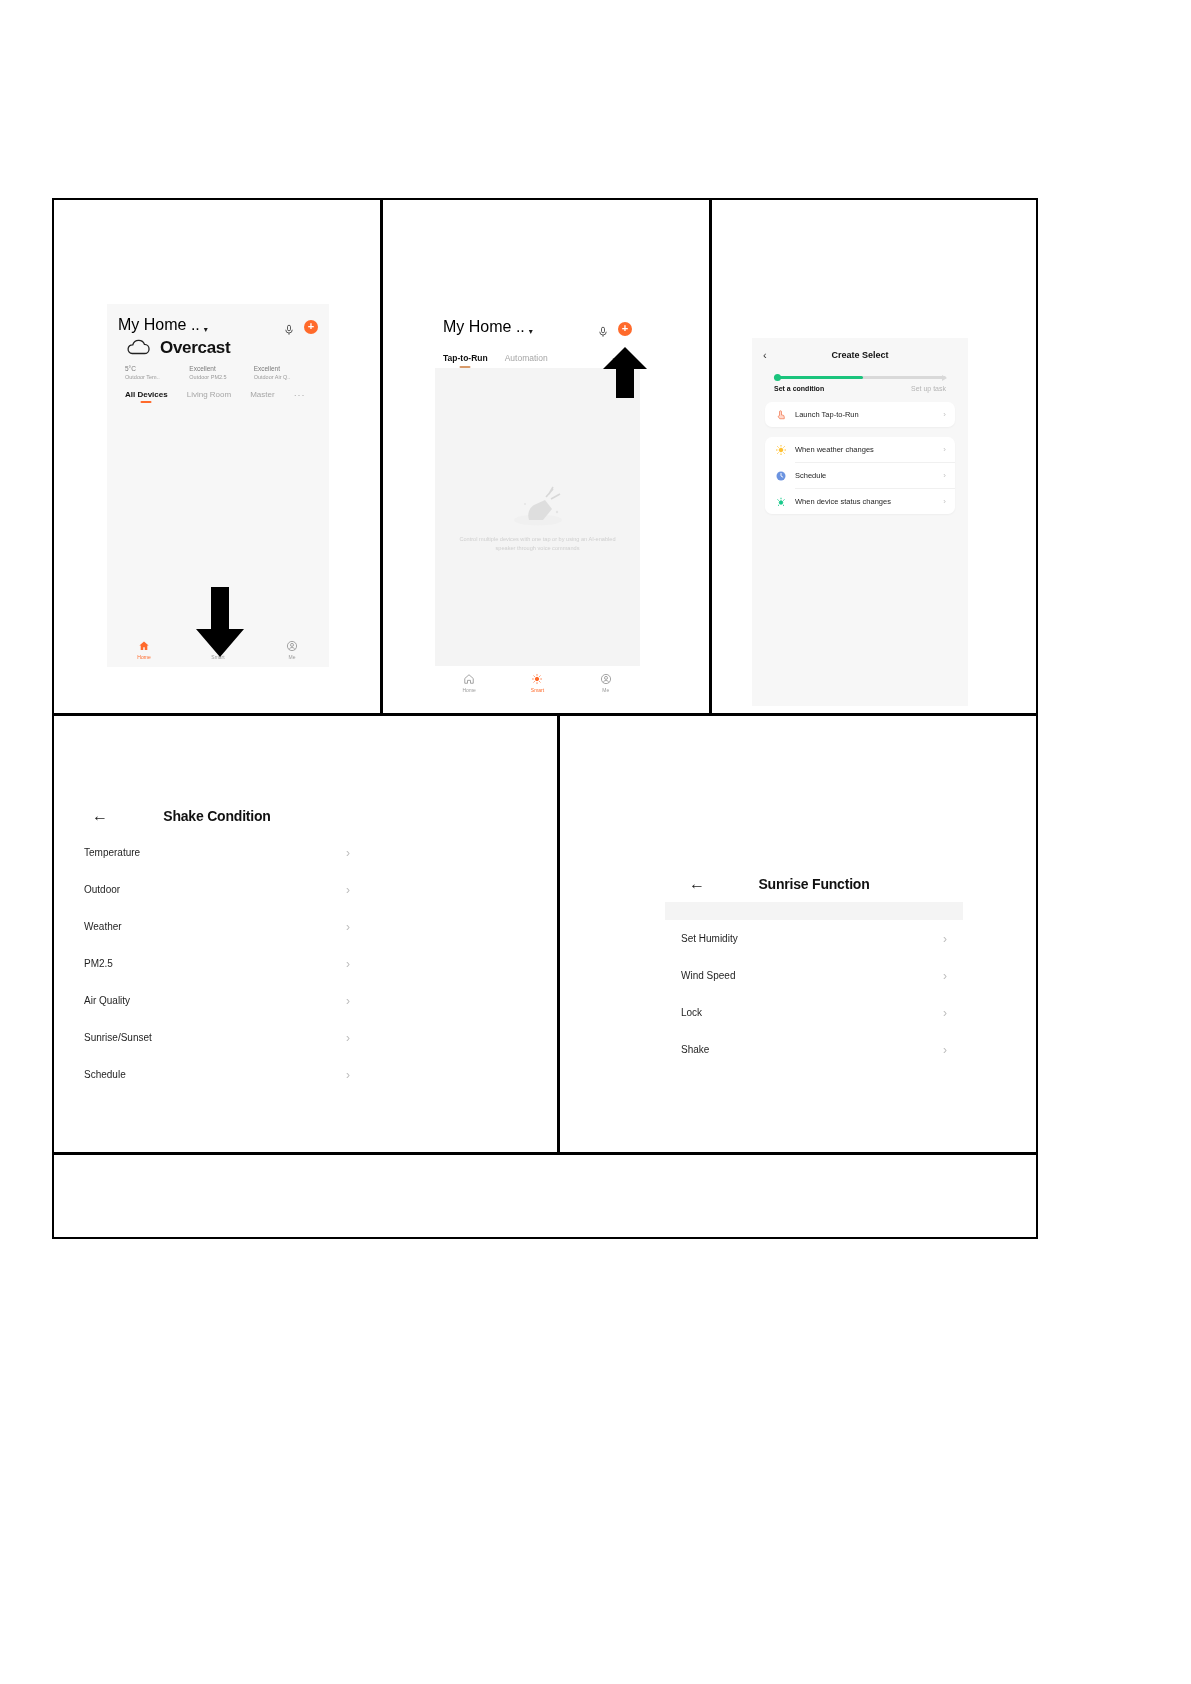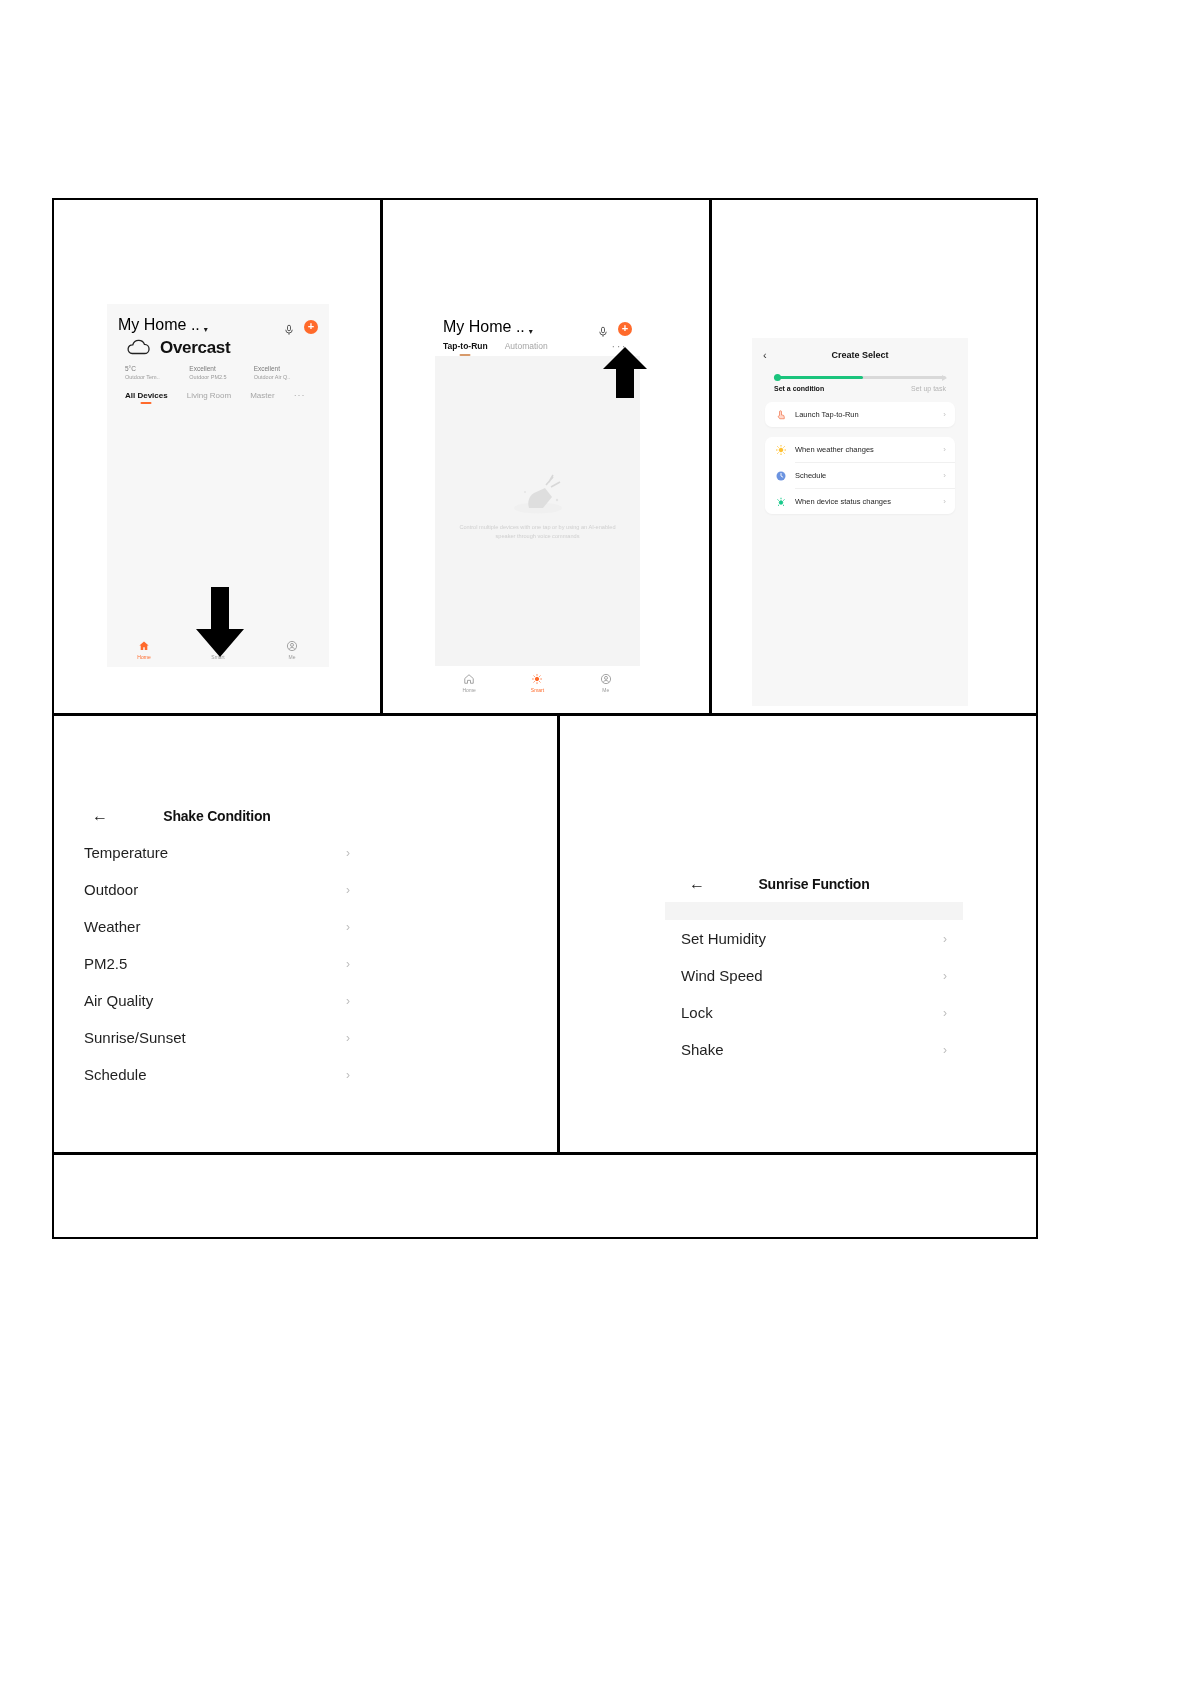--- a/index.html
+++ b/index.html
@@ -24,39 +24,39 @@
   
   .weatherrow{display:flex;align-items:flex-start;padding:4px 11px 0 18px;}
   .cloudicon{width:26px;height:18px;margin-right:9px;}
   .weathertitle{font-size:17px;font-weight:bold;color:#111;letter-spacing:-0.3px;}
   .metrics{display:flex;padding:6px 11px 0 18px;}
   .metric{width:72px;}
   .metric .v{font-size:6.5px;color:#7a7a7a;line-height:9px;}
   .metric .l{font-size:5.5px;color:#9a9a9a;line-height:8px;}
 
   
-  .devtabs{display:flex;align-items:center;padding:9px 11px 0 18px;gap:19px;}
+  .devtabs{display:flex;align-items:flex-start;padding:9px 11px 0 18px;gap:19px;}
   .devtab{font-size:8px;color:#a6a6a6;position:relative;padding-bottom:4px;}
   .devtab.active{color:#111;font-weight:bold;}
   .devtab.active:after{content:"";position:absolute;left:50%;transform:translateX(-50%);bottom:0;width:11px;height:2px;background:#ff6a2b;border-radius:1px;}
   .devdots{font-size:9px;color:#a6a6a6;letter-spacing:1px;padding-bottom:4px;}
 
   
   .devcard{margin:8px 11px 0 11px;background:#fff;border-radius:7px;height:42px;display:flex;align-items:center;padding:0 13px;box-shadow:0 1px 3px rgba(0,0,0,.05);}
   .acicon{width:30px;height:9px;border-radius:3px;background:linear-gradient(180deg,#fdfdfd 0%,#e6e6e6 55%,#cfcfcf 100%);border:1px solid #e2e2e2;margin-right:10px;}
   .devname{font-size:8.5px;font-weight:bold;color:#1a1a1a;}
 
   
   .bottomnav{position:absolute;left:0;right:0;bottom:0;height:34px;background:#f7f7f7;display:flex;align-items:center;justify-content:space-around;}
   .navitem{display:flex;flex-direction:column;align-items:center;width:56px;}
   .navitem .nlabel{font-size:5px;color:#9b9b9b;margin-top:2px;}
   .navitem.active .nlabel{color:#ff6a2b;}
 
   
-  .smarttabs{display:flex;align-items:flex-end;padding:4px 11px 0 11px;gap:17px;}
+  .smarttabs{display:flex;align-items:flex-end;padding:4px 11px 0 11px;gap:17px;margin-top:12px;}
   .smarttab{font-size:8.5px;color:#a6a6a6;position:relative;padding-bottom:5px;}
   .smarttab.active{color:#111;font-weight:bold;}
   .smarttab.active:after{content:"";position:absolute;left:50%;transform:translateX(-50%);bottom:0;width:11px;height:2px;background:#d79a6a;border-radius:1px;}
   .smartdots{flex:1;text-align:right;font-size:11px;color:#8f8f8f;letter-spacing:1.5px;padding-bottom:4px;padding-right:2px;}
   .emptyarea{margin:0 0 0 0;background:#f4f4f4;height:314px;display:flex;flex-direction:column;align-items:center;}
   .emptyart{margin-top:118px;width:66px;height:40px;}
   .emptytext{margin-top:9px;text-align:center;font-size:5.6px;color:#cfcfcf;line-height:9px;width:174px;}
 
   
   .csheader{display:flex;align-items:center;height:22px;padding:0 11px;}
@@ -80,21 +80,21 @@
   .csdivider{height:1px;background:#f0f0f0;margin-left:30px;}
 
   
   .listhdr{display:flex;align-items:center;height:34px;padding:0 24px;}
   .listback{width:22px;font-size:16px;color:#222;line-height:1;}
   .listtitle{flex:1;text-align:center;font-size:14px;font-weight:bold;color:#111;letter-spacing:-0.2px;}
   .listspacer{width:22px;}
   .sectionbar{background:#f4f4f4;height:36px;display:flex;align-items:center;padding:0 16px;}
   .sectionbar .st{font-size:9.5px;color:#b0b0b0;}
   .listrow{display:flex;align-items:center;height:37px;padding:0 16px;background:#fff;}
-  .listrow .lbl{flex:1;font-size:15px;color:#1f1f1f;}
+  .listrow .lbl{flex:1;font-size:10px;color:#1f1f1f;}
   .listrow .chev{font-size:12px;color:#bdbdbd;}
 
   
   .bigarrow{position:absolute;}
 </style>
 </head>
 <body>
 
 <div class="page">
 

